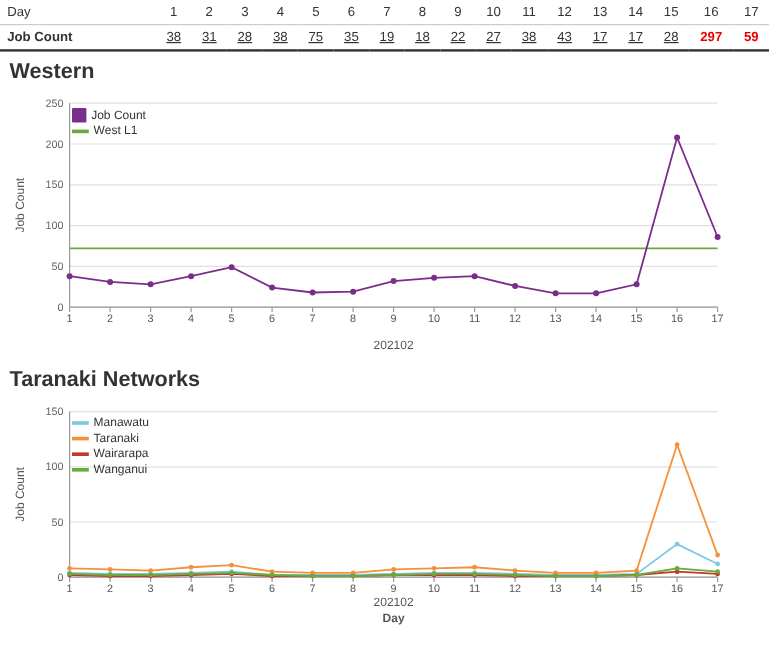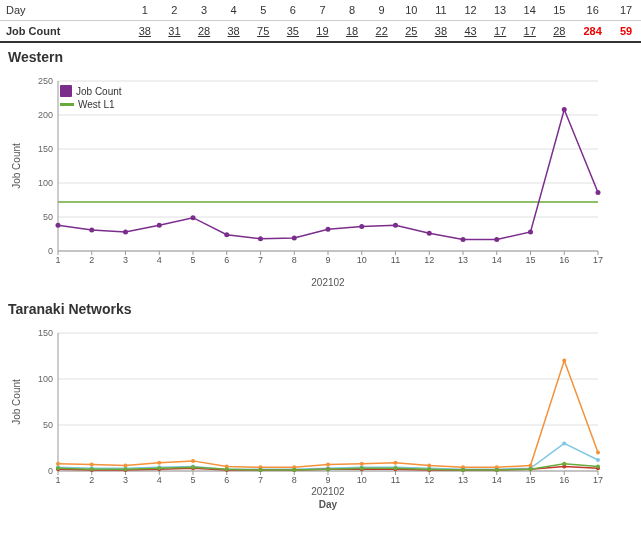--- a/index.html
+++ b/index.html
@@ -37,21 +37,21 @@
       border-bottom: 2px solid #333;
     }
     .data-row .label-col {
       font-weight: bold;
     }
     .val-red { color: #e00; font-weight: bold; }
     .val-normal { color: #333; text-decoration: underline; }
 
     
     .section-title {
-      font-size: 14px;
+      font-size: 18px;
       font-weight: bold;
       padding: 6px 8px 2px 8px;
       color: #333;
     }
 
     
     .chart-container {
       padding: 4px 8px 4px 8px;
       position: relative;
     }
@@ -118,27 +118,27 @@
       <td class="label-col"><strong>Job Count</strong></td>
       <td class="val-normal">38</td>
       <td class="val-normal">31</td>
       <td class="val-normal">28</td>
       <td class="val-normal">38</td>
       <td class="val-normal">75</td>
       <td class="val-normal">35</td>
       <td class="val-normal">19</td>
       <td class="val-normal">18</td>
       <td class="val-normal">22</td>
-      <td class="val-normal">25</td>
+      <td class="val-normal">27</td>
       <td class="val-normal">38</td>
       <td class="val-normal">43</td>
       <td class="val-normal">17</td>
       <td class="val-normal">17</td>
       <td class="val-normal">28</td>
-      <td class="val-red">284</td>
+      <td class="val-red">297</td>
       <td class="val-red">59</td>
     </tr>
   </tbody>
 </table>
 
 <div class="section-title">Western</div>
 <div class="chart-container">
   <div class="legend">
     <div class="legend-item">
       <span class="legend-swatch square" style="background:#7b2d8b"></span>
@@ -217,20 +217,38 @@
       <circle cx="455" cy="168.44" r="2.5" fill="#7b2d8b"></circle>
       <circle cx="488.75" cy="168.44" r="2.5" fill="#7b2d8b"></circle>
       <circle cx="522.5" cy="160.96" r="2.5" fill="#7b2d8b"></circle>
       <circle cx="556.25" cy="38.56" r="2.5" fill="#7b2d8b"></circle>
       <circle cx="590" cy="121.52000000000001" r="2.5" fill="#7b2d8b"></circle>
     </svg>
 </div>
 
 <div class="section-title">Taranaki Networks</div>
 <div class="chart-container">
+  <div class="legend">
+    <div class="legend-item">
+      <span class="legend-swatch" style="background:#7ec8e3"></span>
+      <span>Manawatu</span>
+    </div>
+    <div class="legend-item">
+      <span class="legend-swatch" style="background:#f4913a"></span>
+      <span>Taranaki</span>
+    </div>
+    <div class="legend-item">
+      <span class="legend-swatch" style="background:#c0392b"></span>
+      <span>Wairarapa</span>
+    </div>
+    <div class="legend-item">
+      <span class="legend-swatch" style="background:#6aaa3a"></span>
+      <span>Wanganui</span>
+    </div>
+  </div>
   <svg id="networks-chart" width="610" height="190">
       <line x1="50" y1="148" x2="590" y2="148" stroke="#e0e0e0" stroke-width="1"></line>
       <text x="45" y="151" text-anchor="end" font-size="9" fill="#666">0</text>
       <line x1="50" y1="102" x2="590" y2="102" stroke="#e0e0e0" stroke-width="1"></line>
       <text x="45" y="105" text-anchor="end" font-size="9" fill="#666">50</text>
       <line x1="50" y1="56" x2="590" y2="56" stroke="#e0e0e0" stroke-width="1"></line>
       <text x="45" y="59" text-anchor="end" font-size="9" fill="#666">100</text>
       <line x1="50" y1="10" x2="590" y2="10" stroke="#e0e0e0" stroke-width="1"></line>
       <text x="45" y="13" text-anchor="end" font-size="9" fill="#666">150</text>
       <line x1="50" y1="148" x2="590" y2="148" stroke="#999" stroke-width="1"></line>

